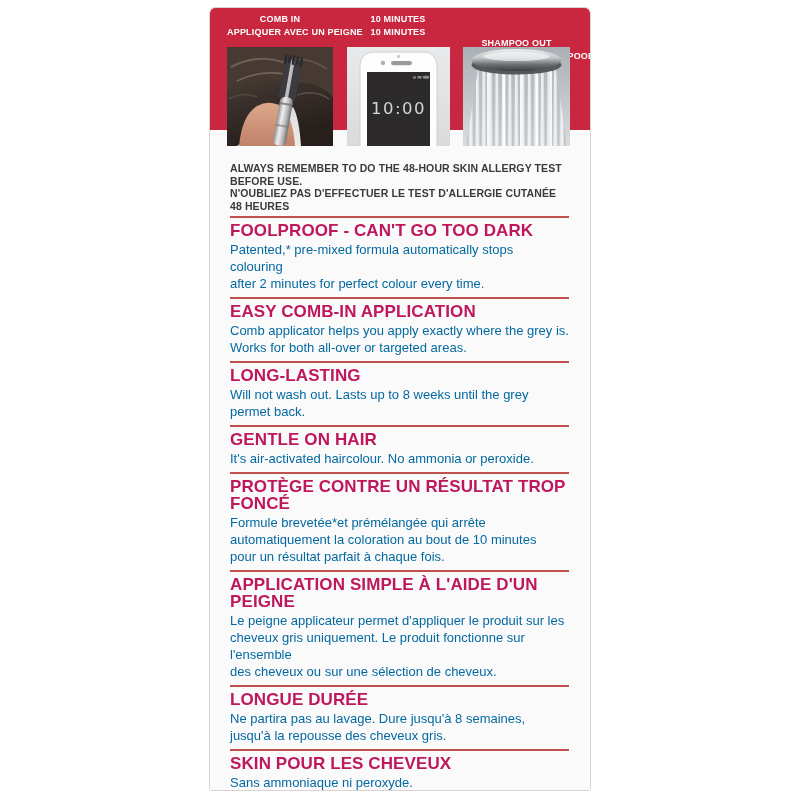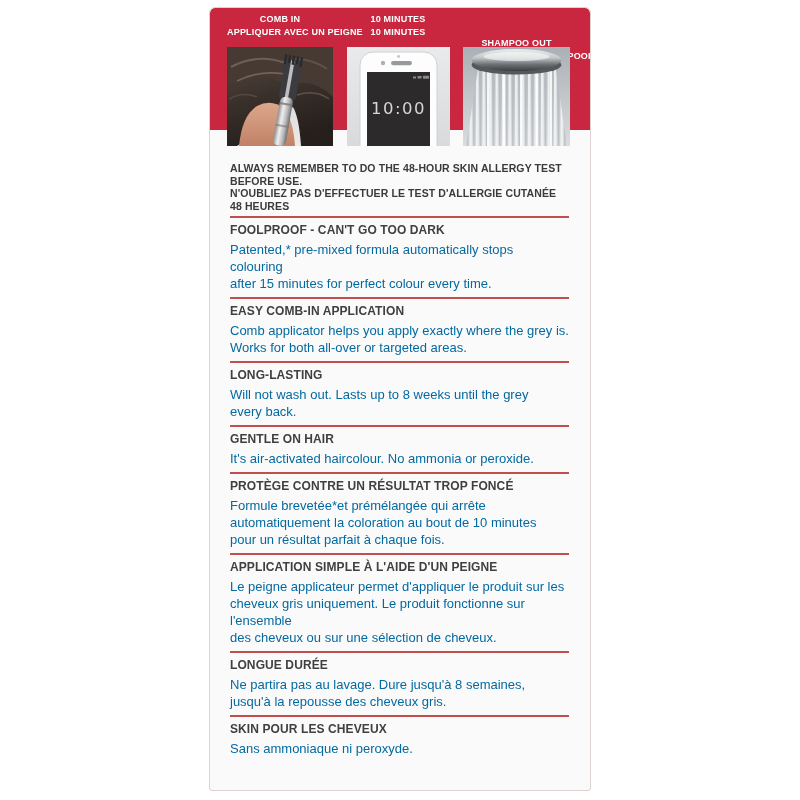--- a/index.html
+++ b/index.html
@@ -17,21 +17,21 @@
   .bl-1{width:106px;} .bl-2{width:103px;} .bl-3{width:107px;margin-top:24px;}
   .banner-tiles{position:absolute;top:39px;left:17px;right:20px;display:flex;justify-content:space-between;}
   .tile{height:99px;overflow:hidden;background:#c2410c;}
   .tile svg{display:block;}
   .t-1{width:106px;} .t-2{width:103px;} .t-3{width:107px;}
   
   .content{padding:0 21px 0 20px;}
   .warning{margin:14px 0 4px;font-size:10.5px;line-height:12.5px;color:#3a3a3a;letter-spacing:.1px;font-weight:bold;}
   .divider{height:2px;background:#c0504d;margin:0;}
   .feature{padding:3px 0 5px;}
-  .feature-title{margin:1px 0 2px;font-size:12px;line-height:17px;color:#404040;font-weight:bold;letter-spacing:.1px;}
+  .feature-title{margin:1px 0 2px;font-size:17px;line-height:17px;color:#be185d;font-weight:bold;letter-spacing:.1px;}
   .feature-line{font-size:13px;line-height:17px;color:#0369a1;}
 </style>
 </head>
 <body>
 
 <div class="package">
 
   <div class="banner-wrap">
     <div class="banner-red"></div>
 
@@ -163,35 +163,35 @@
     <div class="warning">
       <div>ALWAYS REMEMBER TO DO THE 48-HOUR SKIN ALLERGY TEST BEFORE USE.</div>
       <div>N'OUBLIEZ PAS D'EFFECTUER LE TEST D'ALLERGIE CUTANÉE 48 HEURES</div>
     </div>
 
     <div class="divider"></div>
 
     <section class="feature">
       <h3 class="feature-title">FOOLPROOF - CAN'T GO TOO DARK</h3>
       <div class="feature-line">Patented,* pre-mixed formula automatically stops colouring</div>
-      <div class="feature-line">after 15 minutes for perfect colour every time.</div>
+      <div class="feature-line">after 2 minutes for perfect colour every time.</div>
     </section>
     <div class="divider"></div>
 
     <section class="feature">
       <h3 class="feature-title">EASY COMB-IN APPLICATION</h3>
       <div class="feature-line">Comb applicator helps you apply exactly where the grey is.</div>
       <div class="feature-line">Works for both all-over or targeted areas.</div>
     </section>
     <div class="divider"></div>
 
     <section class="feature">
       <h3 class="feature-title">LONG-LASTING</h3>
       <div class="feature-line">Will not wash out. Lasts up to 8 weeks until the grey</div>
-      <div class="feature-line">every back.</div>
+      <div class="feature-line">permet back.</div>
     </section>
     <div class="divider"></div>
 
     <section class="feature">
       <h3 class="feature-title">GENTLE ON HAIR</h3>
       <div class="feature-line">It's air-activated haircolour. No ammonia or peroxide.</div>
     </section>
     <div class="divider"></div>
 
     <section class="feature">

